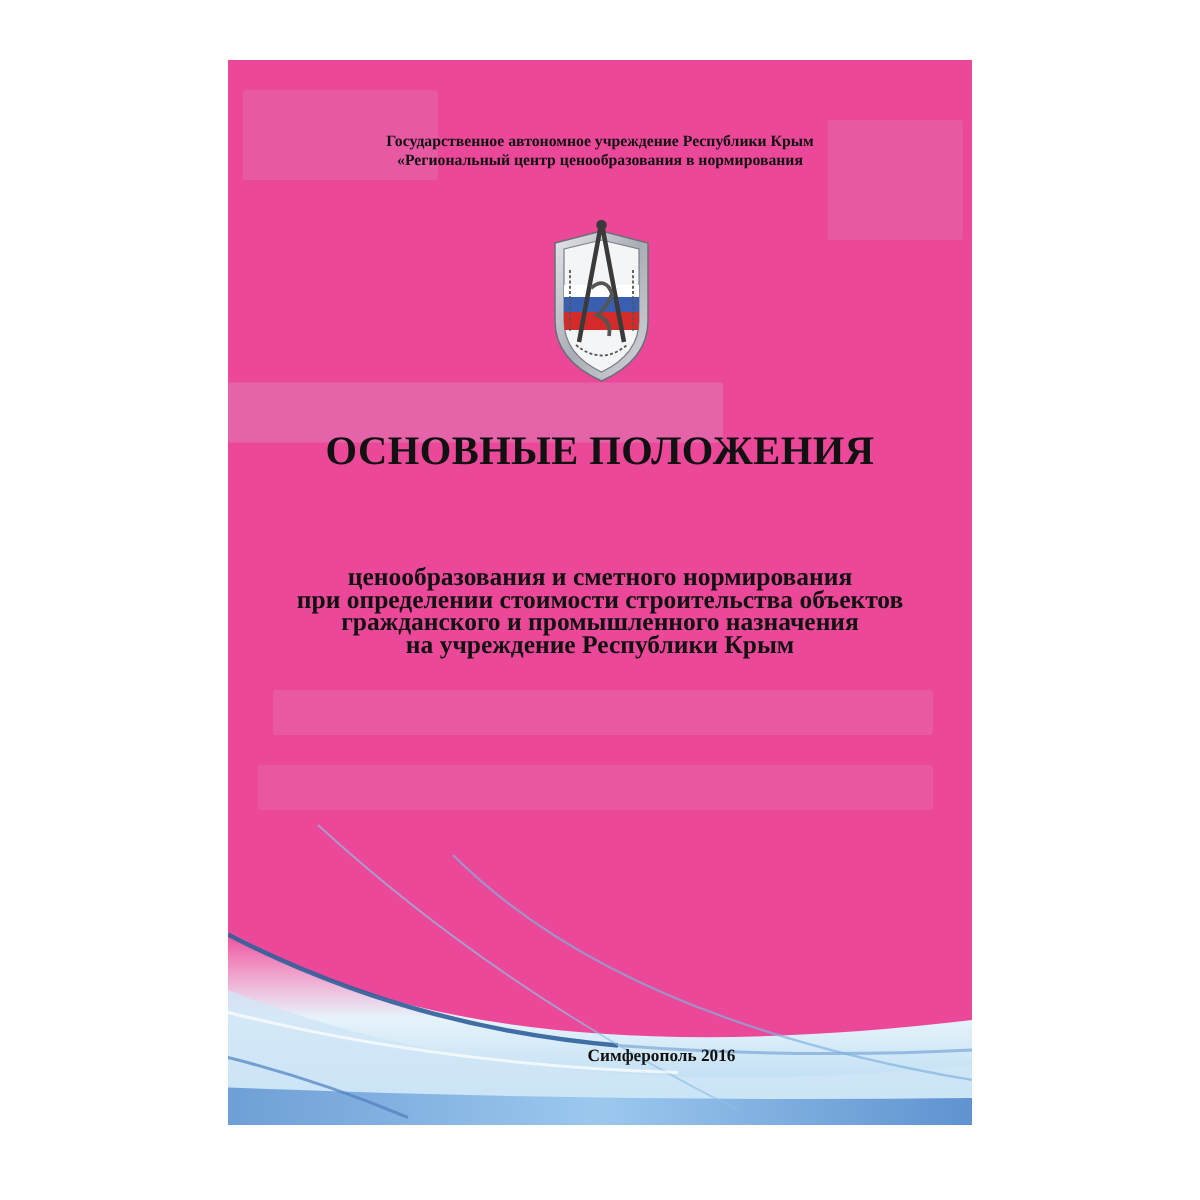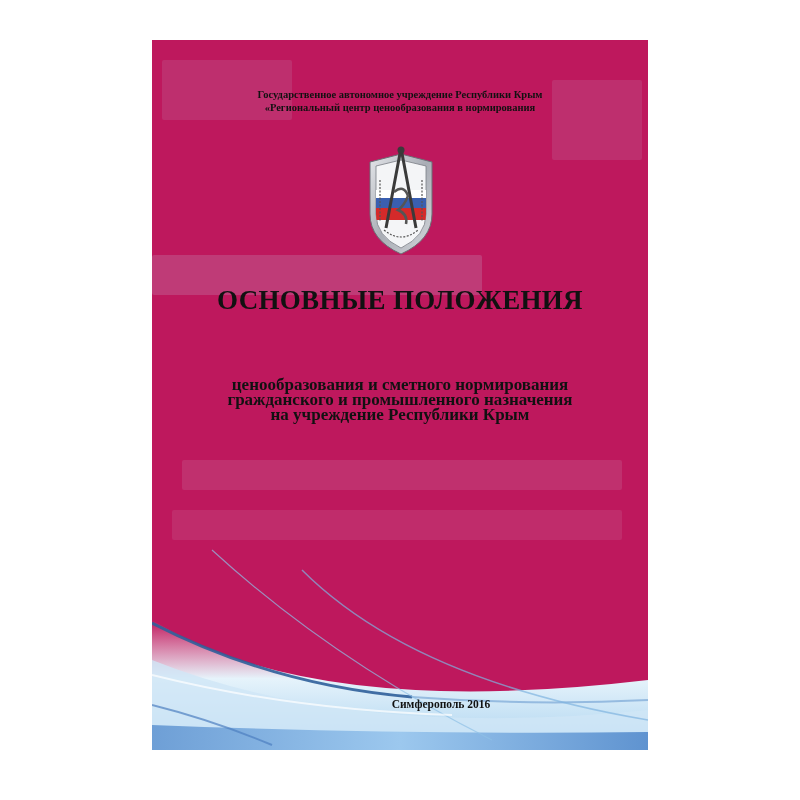--- a/index.html
+++ b/index.html
@@ -15,21 +15,21 @@
     width: 800px;
     height: 800px;
     background: #ffffff;
   }
   .page {
     position: absolute;
     left: 152px;
     top: 40px;
     width: 496px;
     height: 710px;
-    background: #be185d;
+    background: #ec4899;
     overflow: hidden;
   }
   
   .watermark {
     position: absolute;
     background: rgba(200, 215, 235, 0.12);
     border-radius: 2px;
   }
   .wm1 { left: 10px; top: 20px; width: 130px; height: 60px; }
   .wm2 { left: 400px; top: 40px; width: 90px; height: 80px; }
@@ -136,20 +136,21 @@
         <path d="M16 36 L16 78" stroke="#555" stroke-width="1.2" stroke-dasharray="2 1.5"></path>
         <path d="M58 36 L58 78" stroke="#555" stroke-width="1.2" stroke-dasharray="2 1.5"></path>
         <path d="M20 86 Q37 100 54 86" stroke="#555" stroke-width="1.2" fill="none" stroke-dasharray="2 1.5"></path>
       </svg>
     </div>
 
     <div class="text-block title">ОСНОВНЫЕ ПОЛОЖЕНИЯ</div>
 
     <div class="text-block subtitle">
       <div>ценообразования и сметного нормирования</div>
+      <div>при определении стоимости строительства объектов</div>
       <div>гражданского и промышленного назначения</div>
       <div>на учреждение Республики Крым</div>
     </div>
 
     <svg class="waves" viewBox="0 0 496 240" preserveAspectRatio="none">
       <defs>
         <linearGradient id="waveFill" x1="0" y1="0" x2="0" y2="1">
           <stop offset="0" stop-color="#ffffff" stop-opacity="0"></stop>
           <stop offset="0.45" stop-color="#e6f3fb"></stop>
           <stop offset="1" stop-color="#a9d2ef"></stop>

